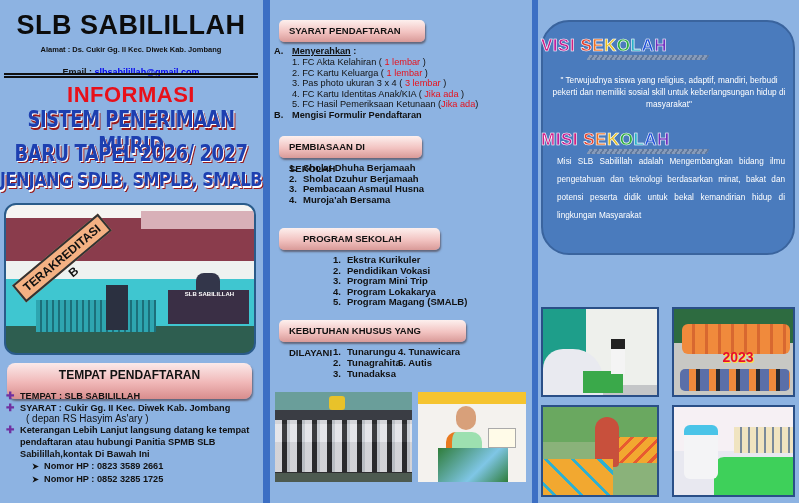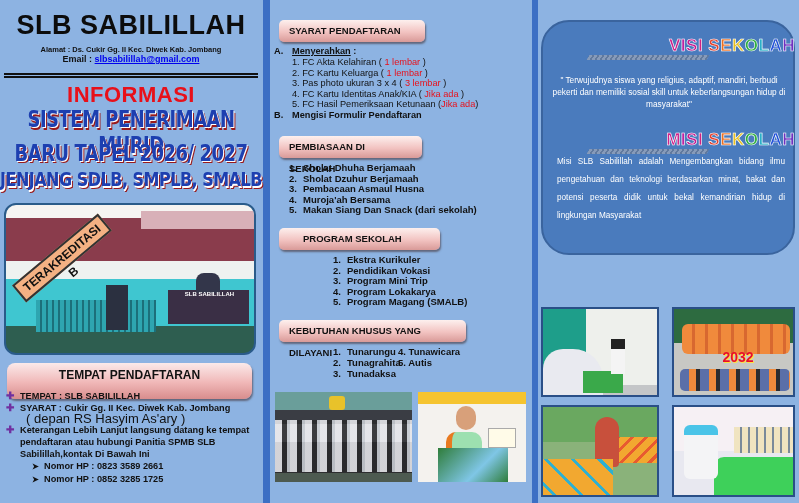--- a/index.html
+++ b/index.html
@@ -12,21 +12,21 @@
   #p3 { left: 538px; width: 261px; }
   .divider { position: absolute; top: 0; width: 7px; height: 503px; background: #3c6fc4; }
   #d1 { left: 263px; }
   #d2 { left: 532px; }
 
   
   .school-name { position: absolute; left: 0; width: 262px; top: 10px; text-align: center;
     font-weight: 900; font-size: 27px; letter-spacing: 0.5px; color: #0c0c0c; font-family: "Liberation Sans", sans-serif; }
   .address { position: absolute; left: 0; width: 262px; top: 45px; text-align: center;
     font-size: 7.5px; font-weight: bold; color: #111; }
-  .email-row { position: absolute; left: 0; width: 262px; top: 54px; text-align: center; font-size: 9px; font-weight: bold; }
+  .email-row { position: absolute; left: 0; width: 262px; top: 67px; text-align: center; font-size: 9px; font-weight: bold; }
   .email-link { color: #0000ee; text-decoration: underline; }
   .dbl-line { position: absolute; left: 4px; width: 254px; top: 73px; height: 5px;
     border-top: 2px solid #111; border-bottom: 2px solid #111; }
   .info-title { position: absolute; left: 0; width: 262px; top: 82px; text-align: center;
     color: #e8101a; font-weight: 900; font-size: 22px; letter-spacing: 0.5px; }
   .spmb-line { position: absolute; left: 0; width: 262px; text-align: center; font-weight: 900;
     font-family: "DejaVu Sans", sans-serif; color: #1d3fb0; letter-spacing: -0.5px;
     text-shadow: 1px 1px 0 #ffffff, 2px 2px 0 #9a1a1a; transform: scaleY(1.25); }
   #spmb1 { top: 111px; font-size: 18px; }
   #spmb2 { top: 142px; font-size: 18px; }
@@ -48,21 +48,21 @@
 
   .pink-btn { position: absolute; height: 36px; border-radius: 8px;
     background: linear-gradient(#fbeaea, #f0b7b7 55%, #d88d8d);
     box-shadow: 1px 2px 2px rgba(60,40,40,0.55);
     font-weight: bold; color: #111; line-height: 24px; font-size: 11px; }
   #tempat-btn { left: 7px; top: 363px; width: 245px; text-align: center; font-size: 12px; }
 
   .bullets { position: absolute; left: 6px; top: 390px; width: 255px; font-size: 9.2px; font-weight: bold; color: #111; }
   .bullets .row { position: relative; padding-left: 14px; line-height: 12px; }
   .bullets .arrow { position: absolute; left: 0; top: 0; font-size: 10px; color: #7030a0; }
-  .bullets .sub { padding-left: 20px; font-size: 13px; font-weight: normal; line-height: 10px; }
+  .bullets .sub { padding-left: 20px; font-size: 10px; font-weight: normal; line-height: 10px; }
   .bullets .phone { padding-left: 38px; position: relative; line-height: 13px; }
   .bullets .phone .tri { position: absolute; left: 26px; font-size: 8px; }
 
   
   .sec-btn { position: absolute; left: 279px; height: 22px; padding: 0 10px; border-radius: 5px;
     background: linear-gradient(#fdf0ee, #f2c3c1 55%, #d99a98);
     box-shadow: 1px 2px 2px rgba(60,40,40,0.55);
     font-weight: bold; font-size: 9.5px; line-height: 22px; color: #111; }
   #syarat-btn { top: 20px; width: 146px; }
   #pembiasaan-btn { top: 136px; width: 143px; }
@@ -96,21 +96,21 @@
   #photo-teachers .logo { position: absolute; left: 54px; top: 4px; width: 16px; height: 14px; background: #e8c22a; border-radius: 3px; }
   #photo-award { left: 418px; top: 392px; width: 108px; height: 90px;
     background: linear-gradient(#ffffff 0 13%, #f4f2ee 13% 100%); }
   #photo-award .band { position: absolute; left: 0; top: 0; width: 108px; height: 12px; background: #f5c430; }
   #photo-award .shirt { position: absolute; left: 28px; top: 40px; width: 36px; height: 30px; background: #9de0b0; border-radius: 10px 10px 0 0; border-left: 6px solid #e87a20; }
   #photo-award .face { position: absolute; left: 38px; top: 14px; width: 20px; height: 24px; background: #d8a07a; border-radius: 10px; }
   #photo-award .paint { position: absolute; left: 20px; top: 56px; width: 70px; height: 34px; background: linear-gradient(135deg, #2f7d3a, #7fc6e6 60%, #2f7d3a); }
   #photo-award .cert { position: absolute; left: 70px; top: 36px; width: 28px; height: 20px; background: #fffbe8; border: 1px solid #aaa; }
   .vm-card { position: absolute; left: 541px; top: 20px; width: 254px; height: 235px;
     background: #4a7bbd; border: 2px solid #3a649e; border-radius: 28px; }
-  .rainbow { position: absolute; left: 541px; width: 254px; text-align: right; font-weight: 900;
+  .rainbow { position: absolute; left: 541px; width: 254px; text-align: left; font-weight: 900;
     font-size: 17px; letter-spacing: 0.5px; font-family: "Liberation Sans", sans-serif; }
   .rainbow span { -webkit-text-stroke: 0.6px #fff; }
   #visi-title { top: 36px; }
   #misi-title { top: 130px; }
   .reflect { position: absolute; height: 5px; background: repeating-linear-gradient(90deg, #a0a8b8 0 3px, #6a7890 3px 5px); opacity: 0.7; transform: skewX(-30deg); }
   #visi-reflect { left: 588px; top: 55px; width: 120px; }
   #misi-reflect { left: 588px; top: 149px; width: 120px; }
   .visi-text { position: absolute; left: 550px; top: 74px; width: 238px; text-align: center; color: #fff;
     font-size: 8.3px; line-height: 12px; }
   .misi-text { position: absolute; left: 557px; top: 153px; width: 228px; color: #fff;
@@ -216,21 +216,20 @@
     <span>Mengisi Formulir Pendaftaran</span>
   </div>
 </div>
 
 <div class="sec-btn" id="pembiasaan-btn">PEMBIASAAN DI SEKOLAH</div>
 <div class="olist" id="pembiasaan-list">
   <div class="it"><span class="n">1.</span><span>Sholat Dhuha Berjamaah</span></div>
   <div class="it"><span class="n">2.</span><span>Sholat Dzuhur Berjamaah</span></div>
   <div class="it"><span class="n">3.</span><span>Pembacaan Asmaul Husna</span></div>
   <div class="it"><span class="n">4.</span><span>Muroja'ah Bersama</span></div>
-  <div class="it"><span class="n">5.</span><span>Makan Siang Dan Snack (dari sekolah)</span></div>
 </div>
 
 <div class="sec-btn" id="program-btn">PROGRAM SEKOLAH</div>
 <div class="olist" id="program-list">
   <div class="it"><span class="n">1.</span><span>Ekstra Kurikuler</span></div>
   <div class="it"><span class="n">2.</span><span>Pendidikan Vokasi</span></div>
   <div class="it"><span class="n">3.</span><span>Program Mini Trip</span></div>
   <div class="it"><span class="n">4.</span><span>Program Lokakarya</span></div>
   <div class="it"><span class="n">5.</span><span>Program Magang (SMALB)</span></div>
 </div>
@@ -276,21 +275,21 @@
 <div class="misi-text">Misi SLB Sabilillah adalah Mengembangkan bidang ilmu pengetahuan dan teknologi berdasarkan minat, bakat dan potensi peserta didik untuk bekal kemandirian hidup di lingkungan Masyarakat</div>
 
 <div class="photo" id="photo-class">
   <div class="floor"></div>
   <div class="kids"></div>
   <div class="desk"></div>
   <div class="teacher"></div>
 </div>
 <div class="photo" id="photo-welcome">
   <div class="people"></div>
-  <div class="sign">2032</div>
+  <div class="sign">2023</div>
   <div class="sit"></div>
 </div>
 <div class="photo" id="photo-batik">
   <div class="cloth2"></div>
   <div class="person"></div>
   <div class="cloth1"></div>
 </div>
 <div class="photo" id="photo-factory">
   <div class="machines"></div>
   <div class="green"></div>

